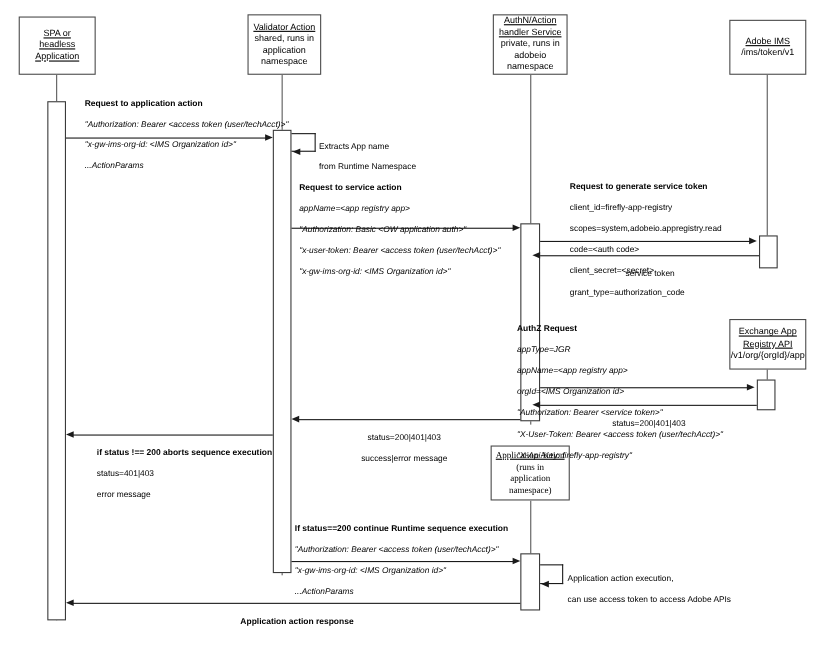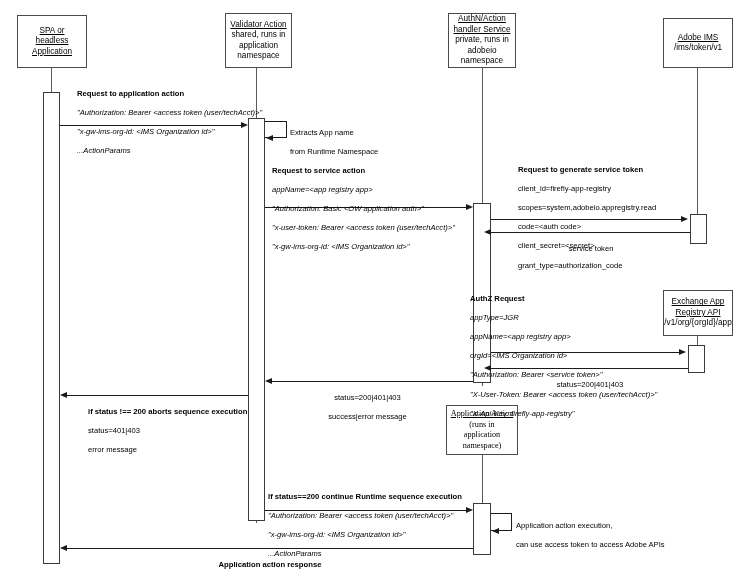--- a/index.html
+++ b/index.html
@@ -206,21 +206,21 @@
   <div class="msg-line" style="left:66px;top:395px;width:182px;"></div>
   <div class="arrow-head left" style="left:60px;top:391.5px;"></div>
   <div class="label" style="left:68px;top:397px;width:230px;margin-left:20px;">
     <span class="lbl-title">if status !== 200 aborts sequence execution</span>
     <span class="lbl-body">status=401|403</span>
     <span class="lbl-body">error message</span>
   </div>
 
   <div class="msg-line" style="left:265px;top:510px;width:203px;"></div>
   <div class="arrow-head right" style="left:466px;top:506.5px;"></div>
-  <div class="label" style="left:268px;top:482px;width:245px;">
+  <div class="label" style="left:268px;top:466px;width:245px;">
     <span class="lbl-title">If status==200 continue Runtime sequence execution</span>
     <span class="lbl-body ital">"Authorization: Bearer &lt;access token (user/techAcct)&gt;"</span>
     <span class="lbl-body ital">"x-gw-ims-org-id: &lt;IMS Organization id&gt;"</span>
     <span class="lbl-body ital">...ActionParams</span>
   </div>
 
   <div class="selfloop" style="left:491px;top:513px;width:21px;height:18px;"></div>
   <div class="arrow-head left" style="left:492px;top:527.5px;"></div>
   <div class="label" style="left:516px;top:511px;width:225px;">
     <span class="lbl-body">Application action execution,</span>

